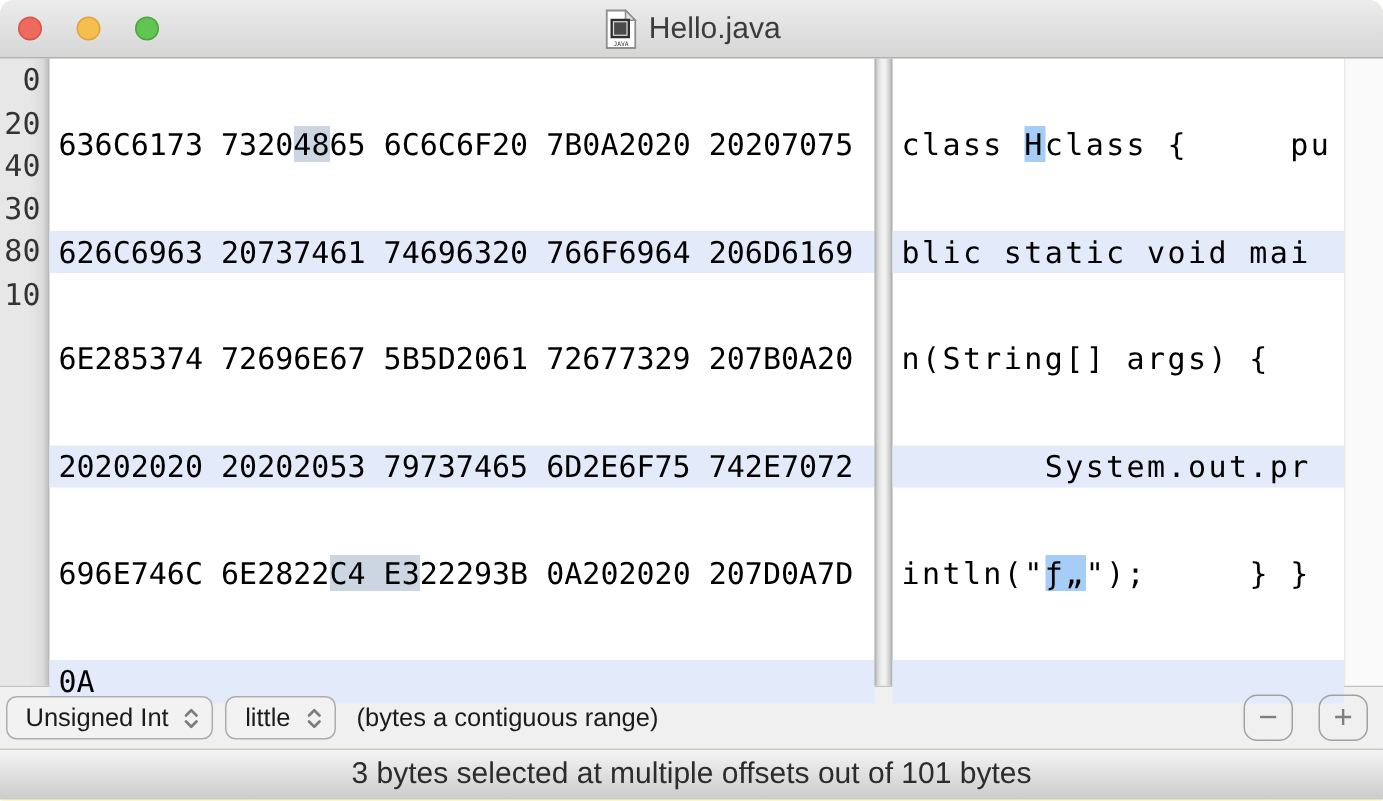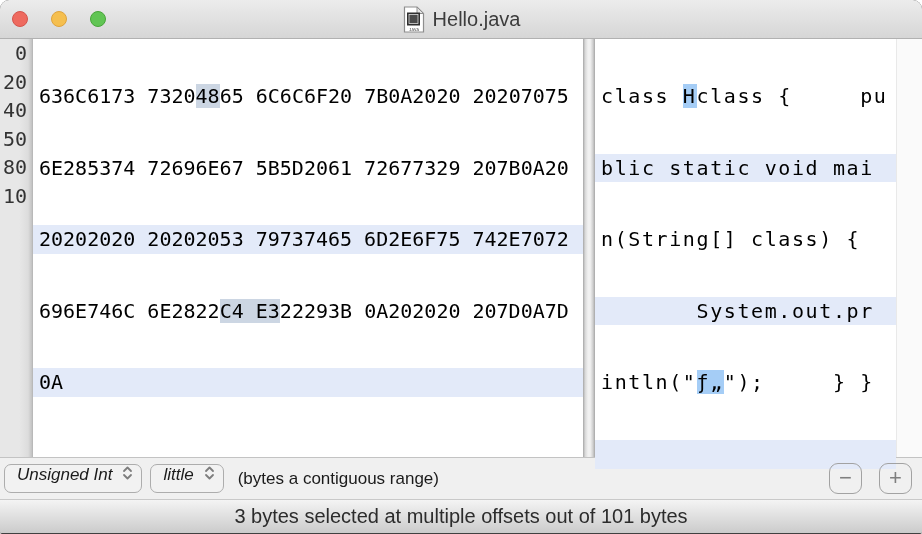--- a/index.html
+++ b/index.html
@@ -1,20 +1,20 @@
 <!DOCTYPE html>
 <html><head>
 <meta charset="utf-8">
 <style>
   html,body{margin:0;padding:0;background:#ffffff;}
   .window{
     width:922px;height:534px;overflow:hidden;position:relative;
     border-radius:9px 9px 2px 2px;
     font-family:"Liberation Sans",sans-serif;
-    box-sizing:border-box;background:#404040;
+    box-sizing:border-box;background:#fef9c3;
   }
   
   .titlebar{
     height:38px;background:linear-gradient(#ececec,#d6d6d6);
     border-bottom:1px solid #b1b1b1;position:relative;
     display:flex;align-items:center;justify-content:center;
   }
   .traffic-lights{position:absolute;left:12px;top:0;height:38px;display:flex;align-items:center;gap:23px;}
   .tl{width:16px;height:16px;border-radius:50%;box-sizing:border-box;}
   .tl.red{background:#ee6a5f;border:1px solid #d5544c;}
@@ -48,22 +48,22 @@
   .text-pane .hl{background:#a5cdf6;}
   .scroll-track{flex:0 0 25px;background:#fafafa;border-left:1px solid #e9e9e9;}
   
   .toolbar{
     height:42px;background:#f0f0f0;border-top:1px solid #c3c3c3;
     display:flex;align-items:center;gap:8px;padding:0 10px 0 4px;
     font-size:17px;color:#1b1b1b;box-sizing:border-box;
   }
   .popup{
     height:29px;box-sizing:border-box;border:1px solid #adadad;border-radius:7px;
-    background:#f2f2f2;display:flex;align-items:flex-start;gap:10px;
-    padding:0 8px 0 12px;cursor:default;font-style:italic;
+    background:#f2f2f2;display:flex;align-items:center;gap:10px;
+    padding:0 8px 0 12px;cursor:default;
   }
   .popup-label{white-space:nowrap;}
   .chev{display:block;}
   .hint{margin-left:6px;white-space:nowrap;}
   .tspacer{flex:1;}
   .round-btn{
     width:33px;height:31px;box-sizing:border-box;
     border:1.5px solid #a2a2a2;border-radius:9px;background:transparent;
     color:#7f7f7f;font-size:22px;line-height:1;font-family:"Liberation Sans",sans-serif;
     display:flex;align-items:center;justify-content:center;padding:0 0 2px 0;
@@ -98,36 +98,37 @@
       </svg>
       <span class="window-title">Hello.java</span>
     </div>
   </div>
 
   <div class="content">
     <div class="gutter" id="gutter">
         <div class="g-row">0</div>
         <div class="g-row">20</div>
         <div class="g-row">40</div>
-        <div class="g-row">50</div>
+        <div class="g-row">30</div>
         <div class="g-row">80</div>
         <div class="g-row">10</div>
       </div>
     <div class="hex-pane" id="hex-pane">
         <div class="row"><span>636C6173 7320</span><span class="hl">48</span><span>65 6C6C6F20 7B0A2020 20207075</span></div>
+        <div class="row striped"><span>626C6963 20737461 74696320 766F6964 206D6169</span></div>
         <div class="row"><span>6E285374 72696E67 5B5D2061 72677329 207B0A20</span></div>
         <div class="row striped"><span>20202020 20202053 79737465 6D2E6F75 742E7072</span></div>
         <div class="row"><span>696E746C 6E2822</span><span class="hl">C4 E3</span><span>22293B 0A202020 207D0A7D</span></div>
         <div class="row striped"><span>0A</span></div>
       </div>
     <div class="divider"></div>
     <div class="text-pane" id="text-pane">
         <div class="row"><span>class </span><span class="hl">H</span><span>class {     pu</span></div>
         <div class="row striped"><span>blic static void mai</span></div>
-        <div class="row"><span>n(String[] class) {</span></div>
+        <div class="row"><span>n(String[] args) {</span></div>
         <div class="row striped"><span>       System.out.pr</span></div>
         <div class="row"><span>intln("</span><span class="hl">ƒ„</span><span>");     } }</span></div>
         <div class="row striped"><span></span></div>
       </div>
     <div class="scroll-track"></div>
   </div>
 
   <div class="toolbar">
     <div class="popup">
       <span class="popup-label">Unsigned Int</span>

